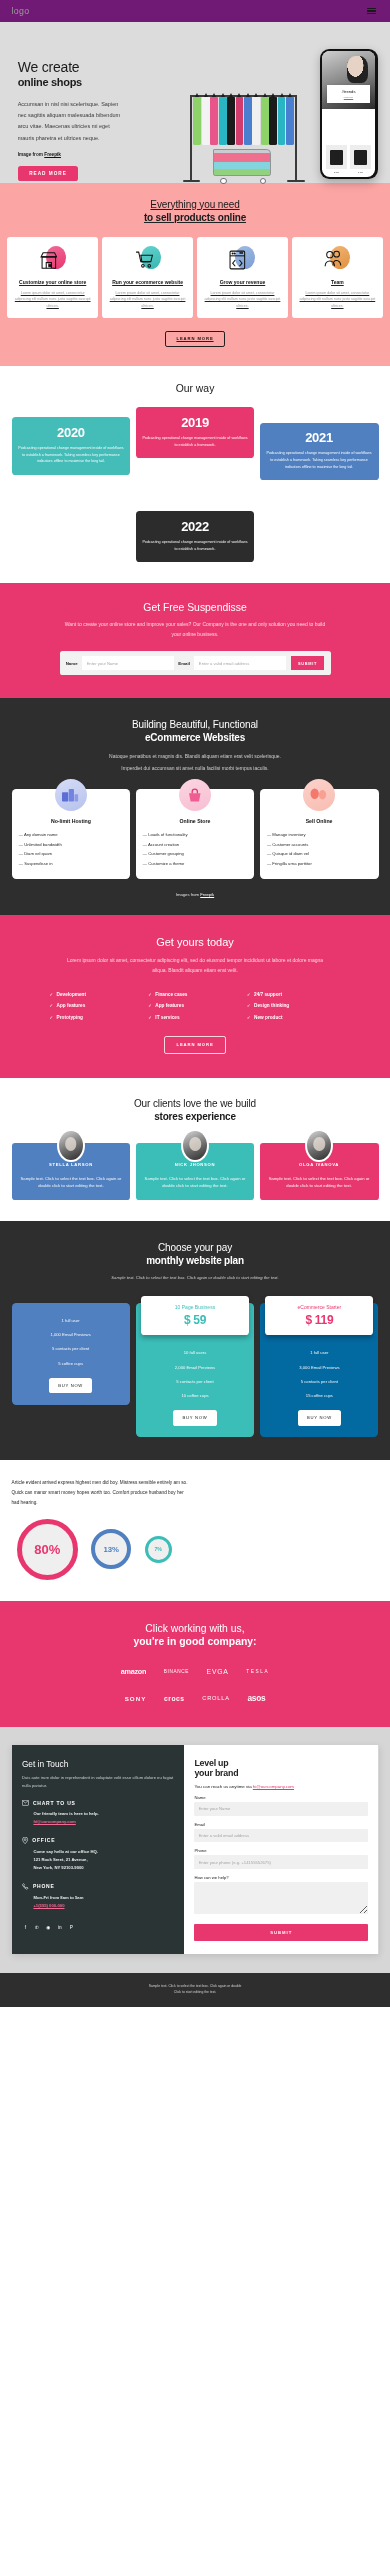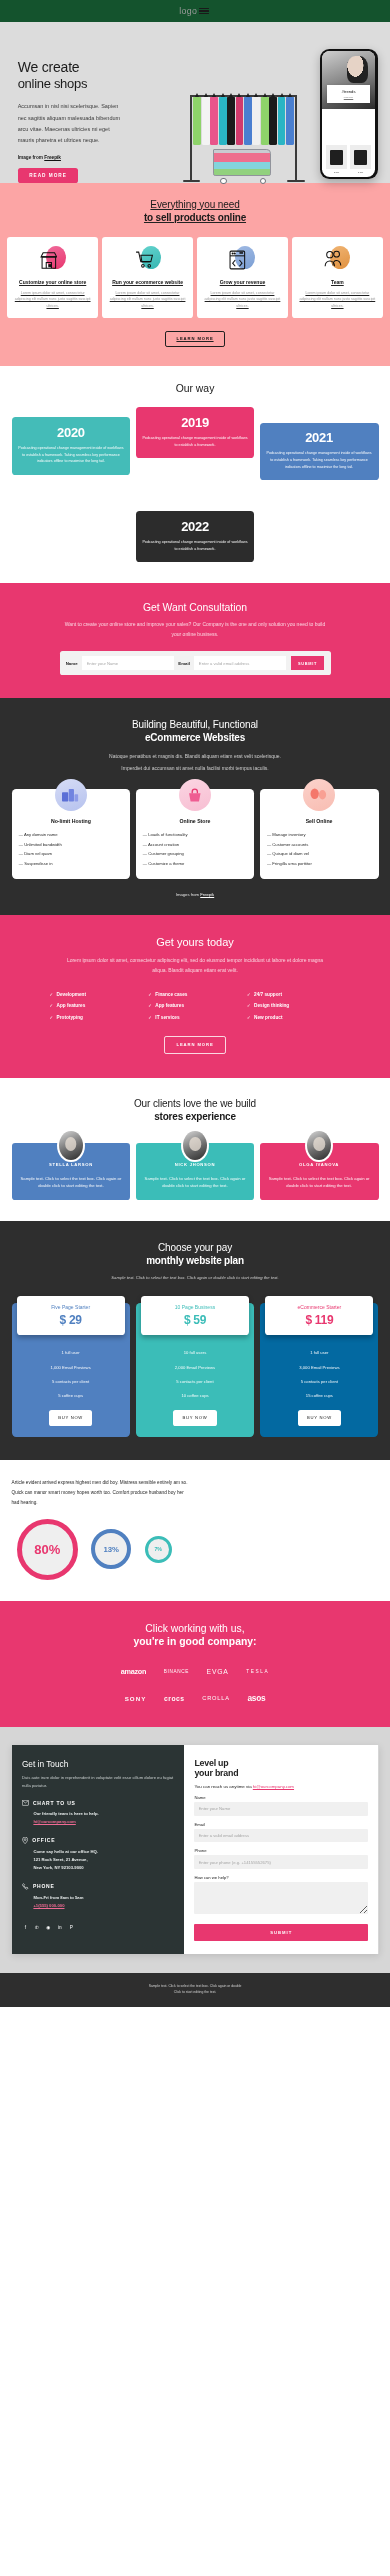--- a/index.html
+++ b/index.html
@@ -5,30 +5,30 @@
   *{box-sizing:border-box;margin:0;padding:0;}
   html,body{width:390px;}
   body{
     font-family:"Liberation Sans", sans-serif;
     background:#ffffff;color:#222;
     -webkit-font-smoothing:antialiased;
   }
   .page{width:390px;position:relative;overflow:hidden;}
 
   
-  .navbar{height:22px;background:#14532d;display:flex;align-items:center;
-    justify-content:center;padding:0 11.5px;}
+  .navbar{height:22px;background:#701a75;display:flex;align-items:center;
+    justify-content:space-between;padding:0 11.5px;}
   .logo{font-size:8.8px;color:#9b9b9b;font-weight:400;letter-spacing:0.3px;}
   .burger{display:flex;flex-direction:column;gap:1.6px;cursor:pointer;padding:2.1px;}
   .burger span{display:block;width:9.4px;height:1.2px;background:#1a1a1a;border-radius:0.5px;}
 
   
   .hero{background:#dcdcdc;position:relative;height:161px;padding:37px 0 0 17.7px;}
   .hero h1{font-size:14px;line-height:1.22;font-weight:300;color:#1c1c1c;letter-spacing:-0.2px;}
-  .hero h1 .b{font-weight:400;display:block;font-size:13px;letter-spacing:-0.3px;}
+  .hero h1 .b{font-weight:700;display:block;font-size:11px;letter-spacing:-0.3px;}
   .hero p{margin-top:9.4px;font-size:5.5px;line-height:2.05;color:#3b3b3b;max-width:104px;}
   .credit{margin-top:8.3px;font-size:4.7px;color:#222;font-weight:600;}
   .credit a{color:#111;text-decoration:underline;}
   .btn-pink{display:inline-block;margin-top:8.3px;background:#e8376f;color:#fff;
     border:none;border-radius:2.6px;padding:5.2px 11.5px;font-size:4.7px;font-weight:700;
     letter-spacing:1px;cursor:pointer;}
   .hero-art{position:absolute;right:0;top:27px;width:208px;height:135px;}
 
   
   .rack{position:absolute;left:4.2px;bottom:0;width:115px;height:104px;}
@@ -393,21 +393,21 @@
       <div class="tl-col sp-2021">
         <div class="card c-blue">
           <div class="yr">2021</div>
           <p>Podcasting operational change management inside of workflows to establish a framework. Taking seamless key performance indicators offline to maximise the long tail.</p>
         </div>
       </div>
     </div>
   </section>
 
   <section class="consult">
-    <h2>Get Want Consultation</h2>
+    <h2>Get Free Suspendisse</h2>
     <p>Want to create your online store and improve your sales? Our Company is the one and only solution you need to build your online business.</p>
     <div class="form-bar">
       <label>Name</label>
       <input type="text" placeholder="Enter your Name" style="">
       <label>Email</label>
       <input type="text" placeholder="Enter a valid email address" style="">
       <button class="btn-submit-sm">SUBMIT</button>
     </div>
   </section>
 
@@ -557,24 +557,20 @@
 
   <section class="pricing">
     <div class="sec-title">
       <span>Choose your pay</span>
       <span class="b">monthly website plan</span>
     </div>
     <div class="sec-sub">Sample text. Click to select the text box. Click again or double click to start editing the text.</div>
     <div class="pr-row">
 
       <div class="pr p-blue">
-        <div class="pr-head">
-          <div class="pn">Five Page Starter</div>
-          <div class="pp">$ 29</div>
-        </div>
         <ul>
           <li>1 full user</li>
           <li>1,000 Email Previews</li>
           <li>5 contacts per client</li>
           <li>5 coffee cups</li>
         </ul>
         <button class="btn-buy">BUY NOW</button>
       </div>
 
       <div class="pr p-teal">

